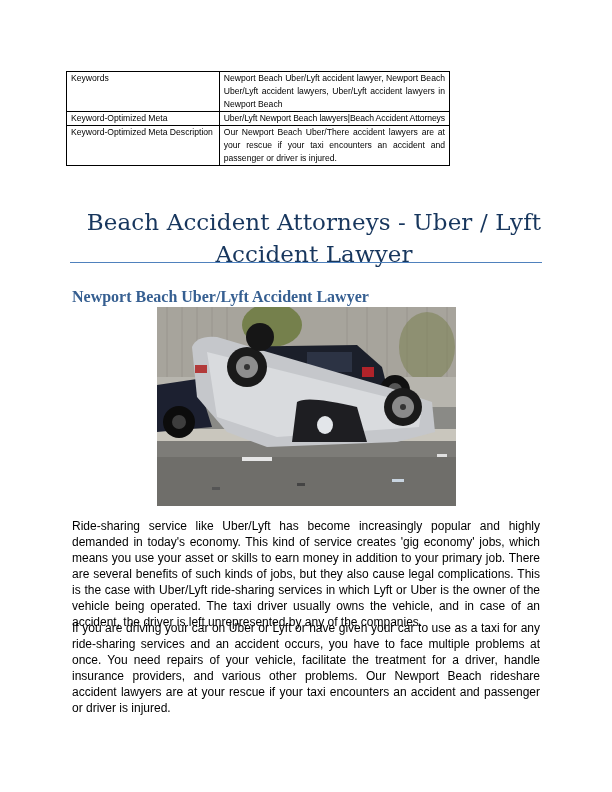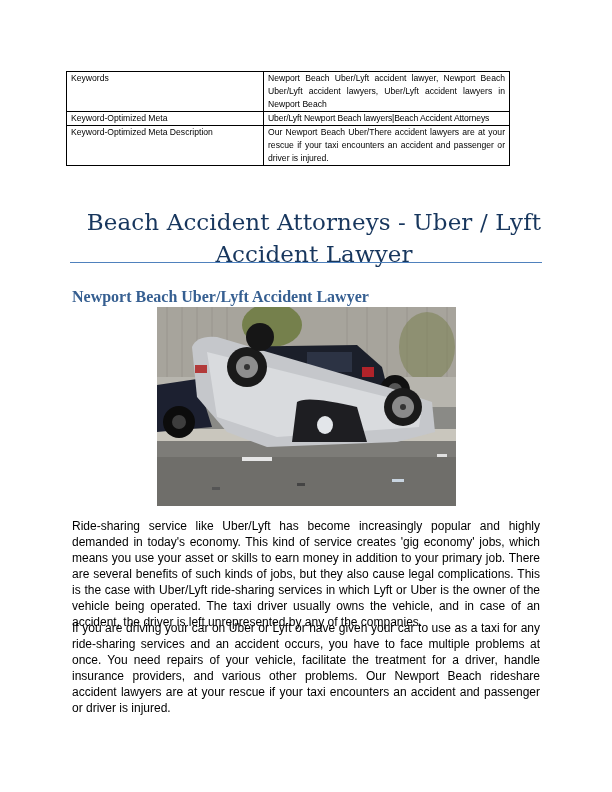--- a/index.html
+++ b/index.html
@@ -1,21 +1,21 @@
 <!DOCTYPE html>
 <html><head>
   <meta charset="utf-8">
   <style>
     html, body { margin: 0; padding: 0; }
     body {
       width: 612px; height: 792px; background: #ffffff; position: relative;
       overflow: hidden; font-family: "Liberation Sans", "DejaVu Sans", sans-serif; color: #000;
     }
     .meta-table {
-      position: absolute; left: 66px; top: 71px; width: 444px;
+      position: absolute; left: 66px; top: 71px; width: 384px;
       border-collapse: collapse; font-size: 8.6px; line-height: 13px; padding-left: 35px;
     }
     .meta-table td {
       border: 1px solid #000; vertical-align: top; padding: 0 4px;
     }
     .meta-table td.k { width: 188px; }
     .meta-table td.v { text-align: justify; }
     .title {
       position: absolute; left: 70px; top: 198px; width: 472px;
       text-align: center; font-family: "DejaVu Serif", "Liberation Serif", serif;

